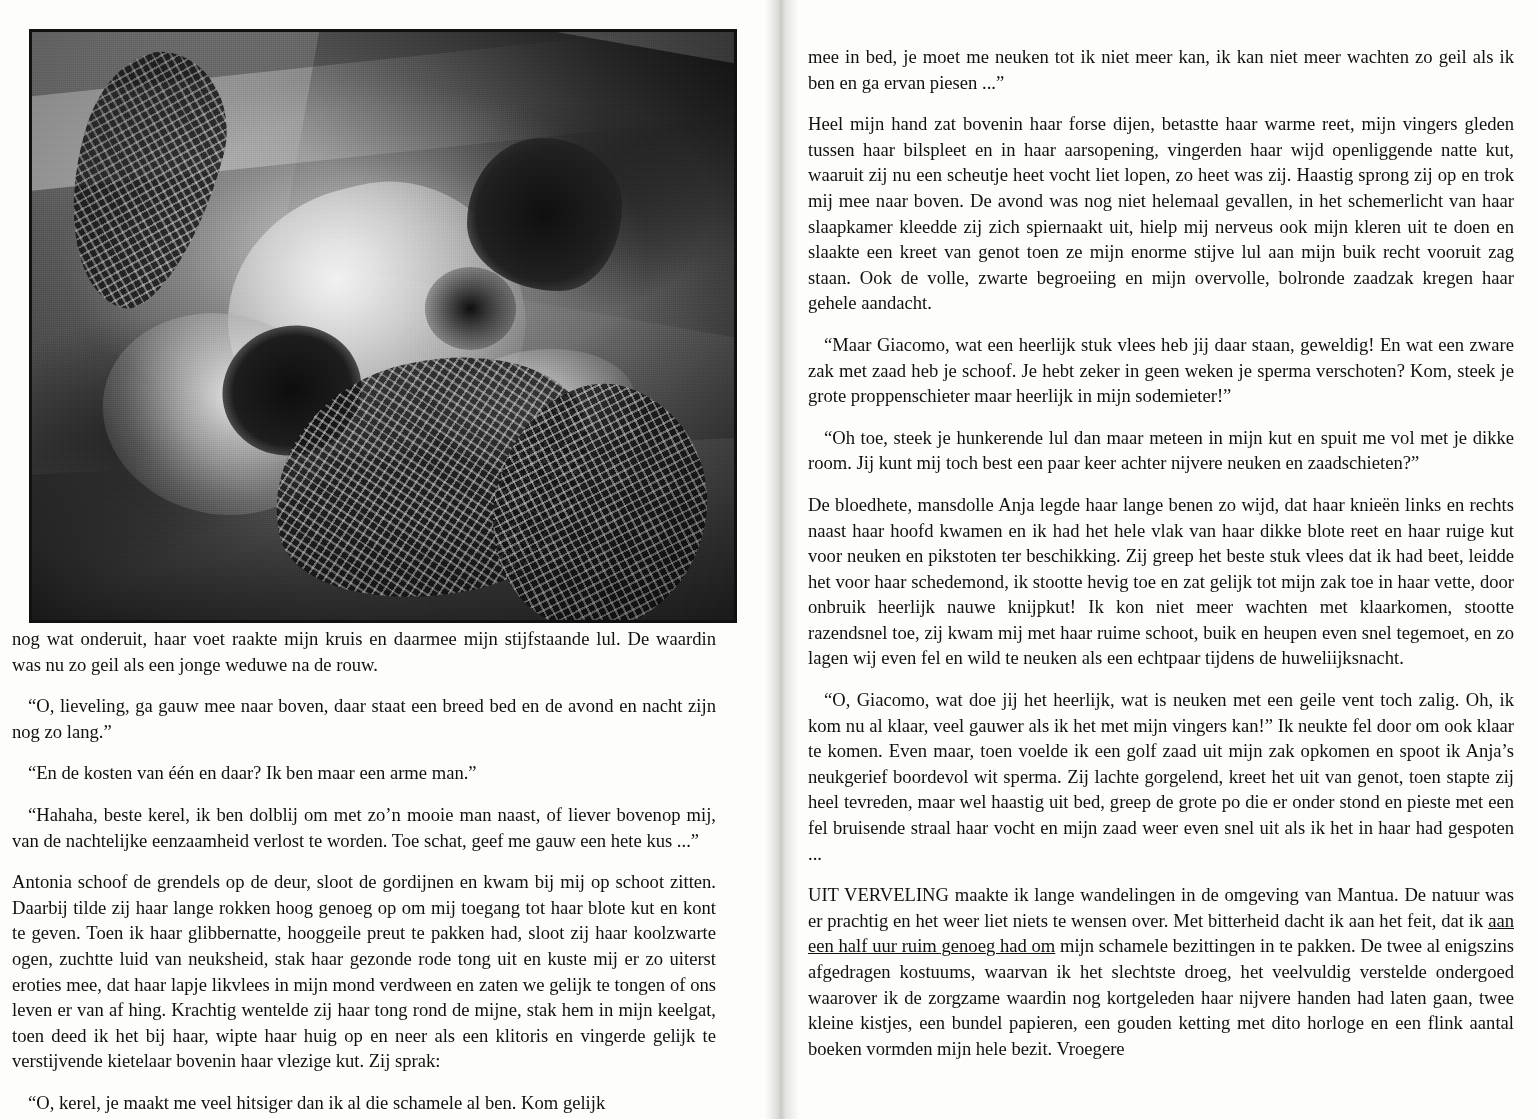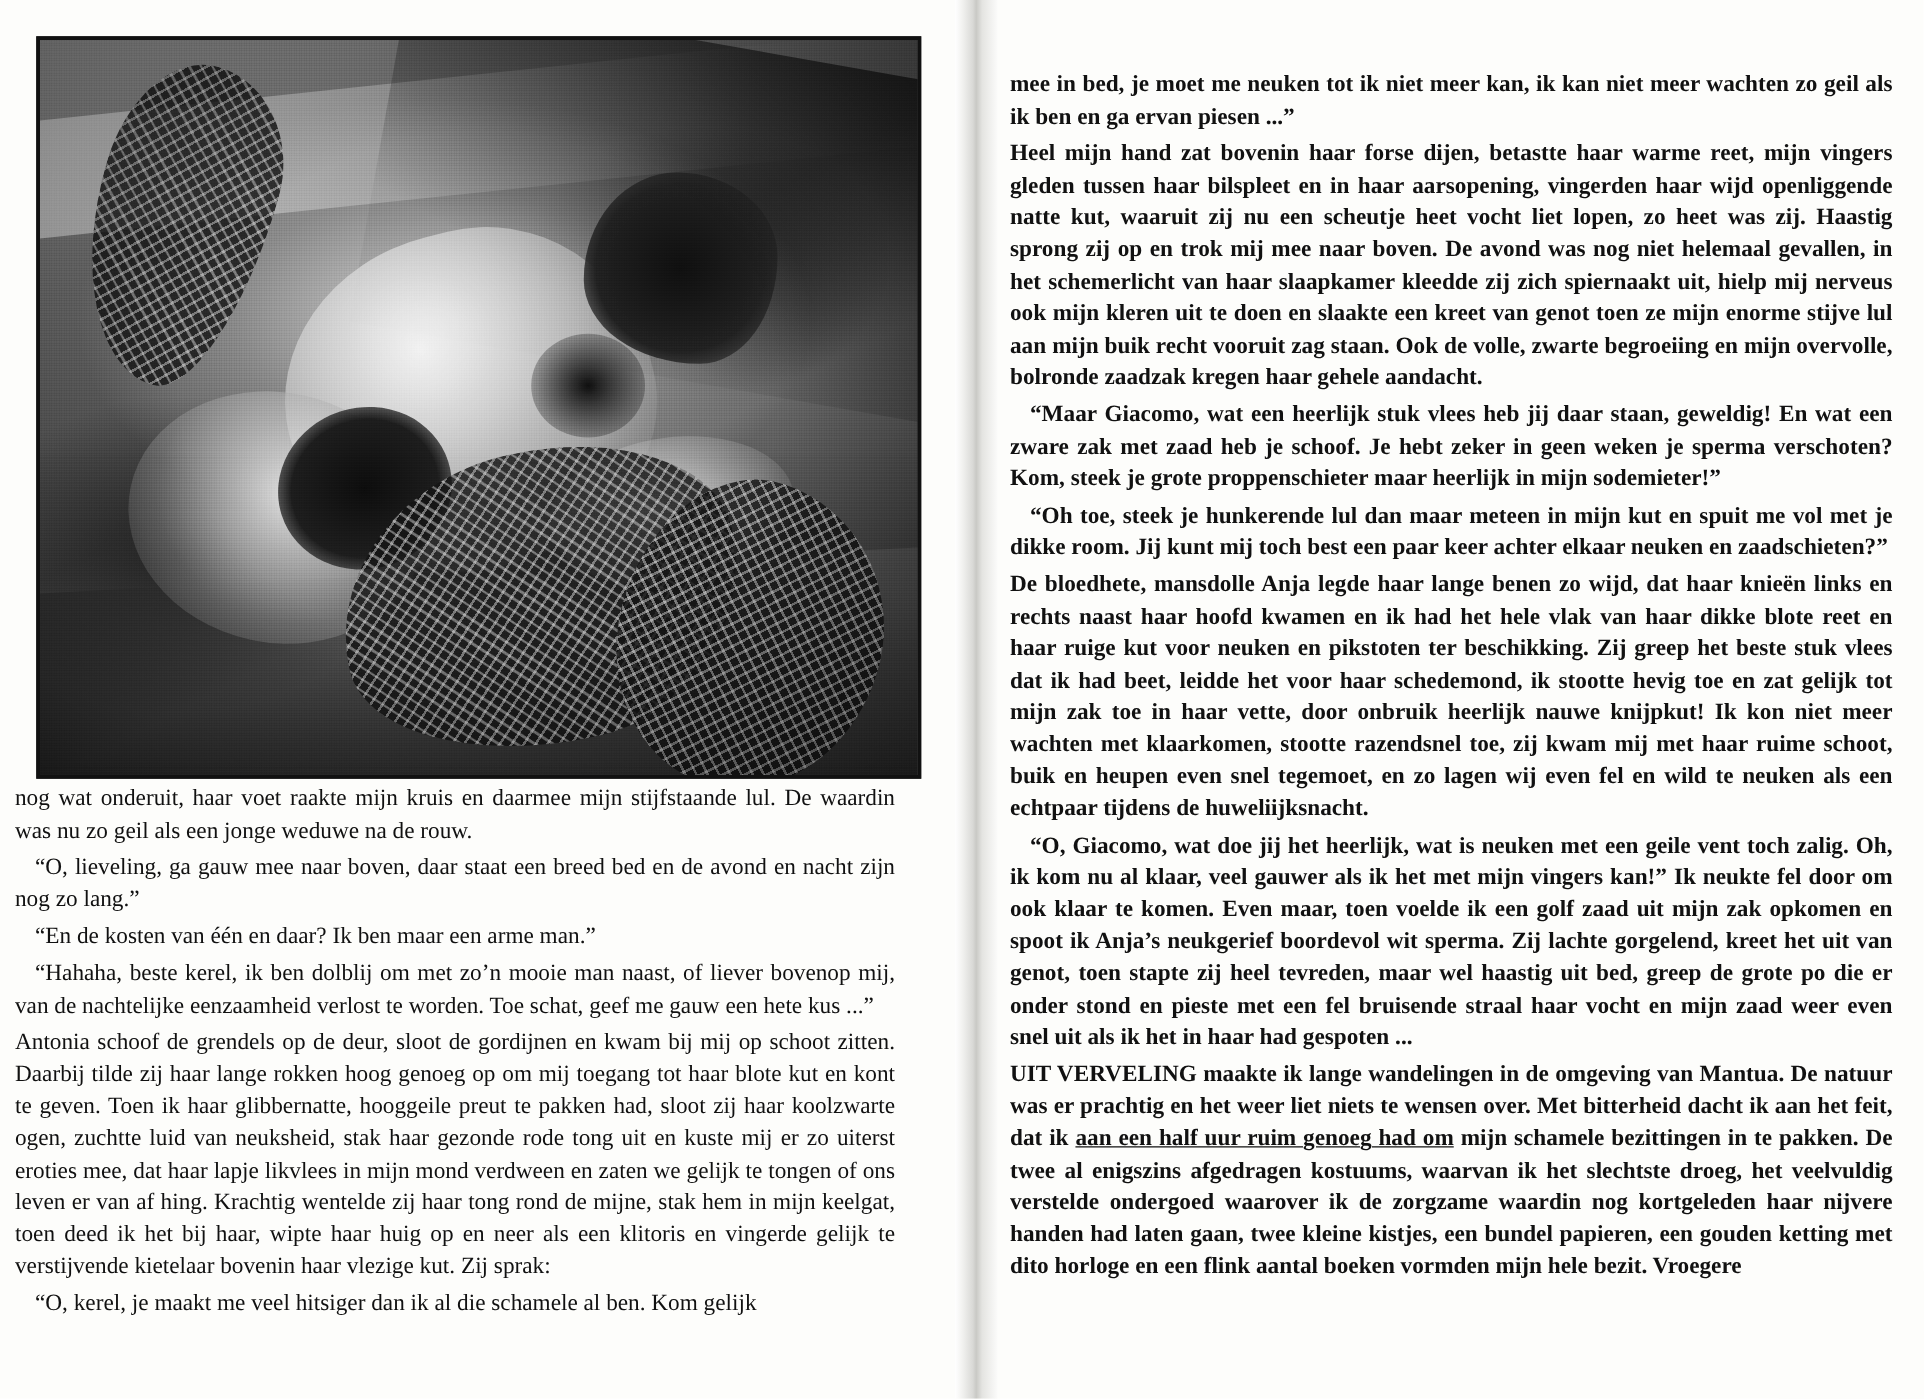--- a/index.html
+++ b/index.html
@@ -167,35 +167,34 @@
   
   .col-left {
     position: absolute;
     left: 12px;
     top: 626px;
     width: 704px;
   }
   .col-right {
     position: absolute;
     left: 10px;
-    top: 55px;
+    top: 44px;
     width: 706px;
-    font-weight: bold;
   }
   p.para {
     margin: 0;
     font-size: 18.6px;
     line-height: 25.6px;
     text-align: justify;
     text-justify: inter-word;
     hyphens: auto;
     -webkit-hyphens: auto;
   }
   p.para + p.para {
-    margin-top: 4px;
+    margin-top: 16px;
   }
   p.indent {
     text-indent: 16px;
   }
   .smallcaps {
     font-variant: small-caps;
   }
   .underline-word {
     text-decoration: underline;
     text-decoration-thickness: 1px;
@@ -237,20 +236,20 @@
     </div>
   </div>
 
   <div class="gutter"></div>
 
   <div class="right-page">
     <div class="col-right">
       <p class="para">mee in bed, je moet me neuken tot ik niet meer kan, ik kan niet meer wachten zo geil als ik ben en ga ervan piesen ...”</p>
       <p class="para">Heel mijn hand zat bovenin haar forse dijen, betastte haar warme reet, mijn vingers gleden tussen haar bilspleet en in haar aarsopening, vingerden haar wijd openliggende natte kut, waaruit zij nu een scheutje heet vocht liet lopen, zo heet was zij. Haastig sprong zij op en trok mij mee naar boven. De avond was nog niet helemaal gevallen, in het schemerlicht van haar slaapkamer kleedde zij zich spiernaakt uit, hielp mij nerveus ook mijn kleren uit te doen en slaakte een kreet van genot toen ze mijn enorme stijve lul aan mijn buik recht vooruit zag staan. Ook de volle, zwarte begroeiing en mijn overvolle, bolronde zaadzak kregen haar gehele aandacht.</p>
       <p class="para indent">“Maar Giacomo, wat een heerlijk stuk vlees heb jij daar staan, geweldig! En wat een zware zak met zaad heb je schoof. Je hebt zeker in geen weken je sperma verschoten? Kom, steek je grote proppenschieter maar heerlijk in mijn sodemieter!”</p>
-      <p class="para indent">“Oh toe, steek je hunkerende lul dan maar meteen in mijn kut en spuit me vol met je dikke room. Jij kunt mij toch best een paar keer achter elkaar neuken en zaadschieten?”</p>
+      <p class="para indent">“Oh toe, steek je hunkerende lul dan maar meteen in mijn kut en spuit me vol met je dikke room. Jij kunt mij toch best een paar keer achter nijvere neuken en zaadschieten?”</p>
       <p class="para">De bloedhete, mansdolle Anja legde haar lange benen zo wijd, dat haar knieën links en rechts naast haar hoofd kwamen en ik had het hele vlak van haar dikke blote reet en haar ruige kut voor neuken en pikstoten ter beschikking. Zij greep het beste stuk vlees dat ik had beet, leidde het voor haar schedemond, ik stootte hevig toe en zat gelijk tot mijn zak toe in haar vette, door onbruik heerlijk nauwe knijpkut! Ik kon niet meer wachten met klaarkomen, stootte razendsnel toe, zij kwam mij met haar ruime schoot, buik en heupen even snel tegemoet, en zo lagen wij even fel en wild te neuken als een echtpaar tijdens de huweliijksnacht.</p>
       <p class="para indent">“O, Giacomo, wat doe jij het heerlijk, wat is neuken met een geile vent toch zalig. Oh, ik kom nu al klaar, veel gauwer als ik het met mijn vingers kan!” Ik neukte fel door om ook klaar te komen. Even maar, toen voelde ik een golf zaad uit mijn zak opkomen en spoot ik Anja’s neukgerief boordevol wit sperma. Zij lachte gorgelend, kreet het uit van genot, toen stapte zij heel tevreden, maar wel haastig uit bed, greep de grote po die er onder stond en pieste met een fel bruisende straal haar vocht en mijn zaad weer even snel uit als ik het in haar had gespoten ...</p>
       <p class="para"><span class="smallcaps">UIT VERVELING</span><span> maakte ik lange wandelingen in de omgeving van Mantua. De natuur was er prachtig en het weer liet niets te wensen over. Met bitterheid dacht ik aan het feit, dat ik </span><span class="underline-word">aan een half uur ruim genoeg had om</span><span> mijn schamele bezittingen in te pakken. De twee al enigszins afgedragen kostuums, waarvan ik het slechtste droeg, het veelvuldig verstelde ondergoed waarover ik de zorgzame waardin nog kortgeleden haar nijvere handen had laten gaan, twee kleine kistjes, een bundel papieren, een gouden ketting met dito horloge en een flink aantal boeken vormden mijn hele bezit. Vroegere</span></p>
     </div>
   </div>
 
 </div>
 
 </body></html>

